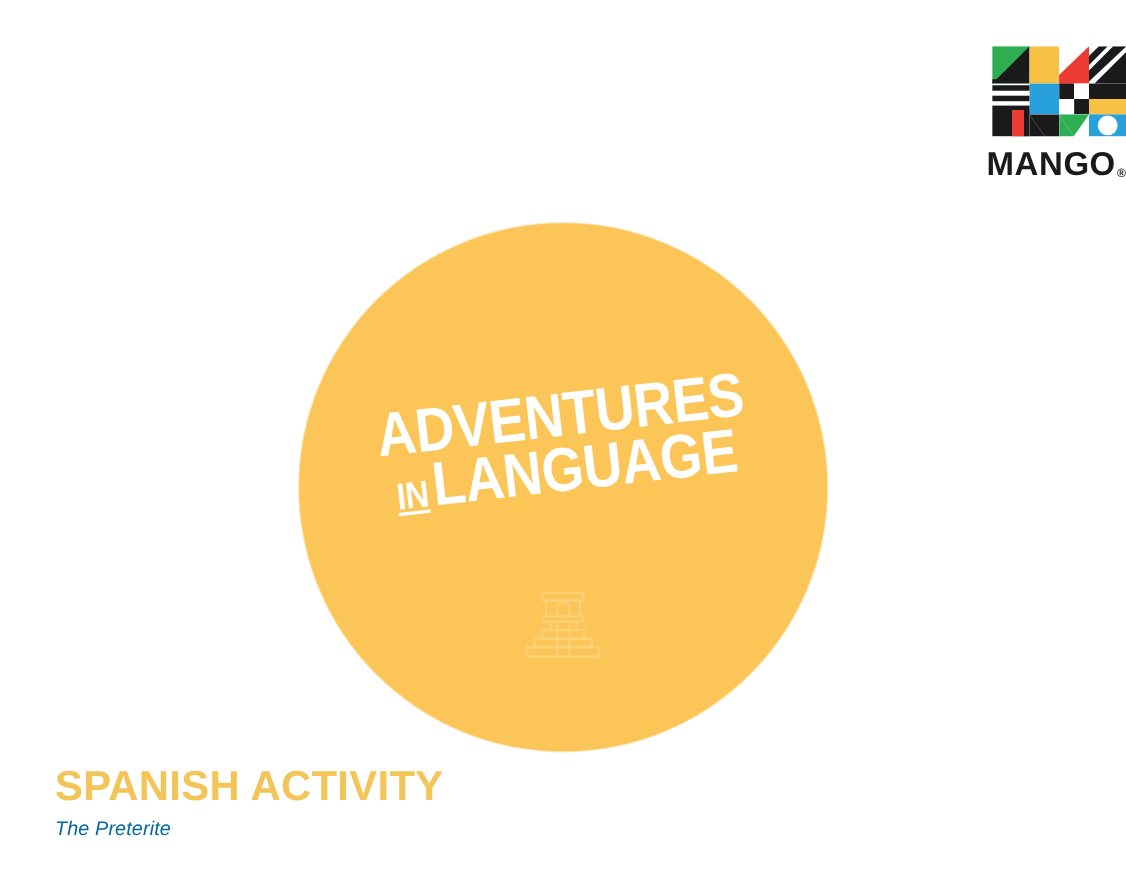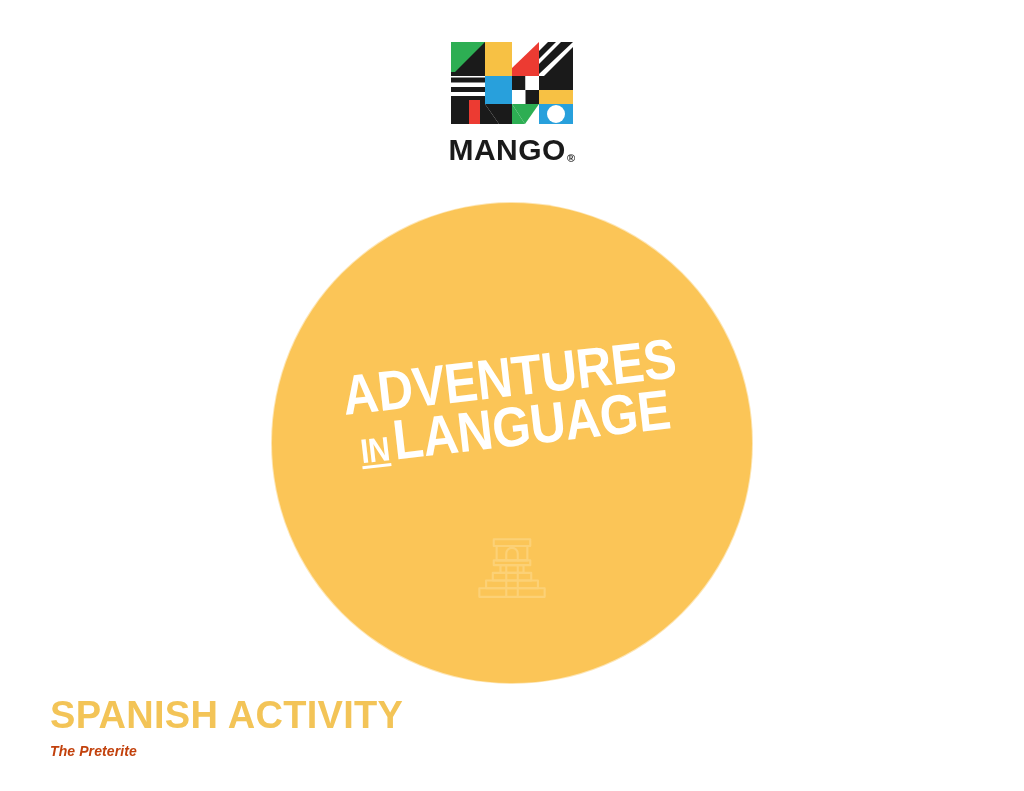--- a/index.html
+++ b/index.html
@@ -16,21 +16,21 @@
   }
 
   
   #brand-logo {
     position: absolute;
     left: 0;
     right: 0;
     top: 42px;
     display: flex;
     flex-direction: column;
-    align-items: center;
+    align-items: flex-end;
   }
   #logo-mark {
     width: 122px;
     height: 82px;
     display: block;
   }
   #logo-wordmark {
     margin-top: 11px;
     font-family: "Liberation Sans", sans-serif;
     font-weight: bold;
@@ -117,24 +117,24 @@
     font-family: "Liberation Sans", sans-serif;
     font-weight: bold;
     font-size: 38px;
     letter-spacing: 0.3px;
     color: #F3C457;
     line-height: 1.05;
     margin: 0;
   }
   #activity-subtitle {
     font-family: "Liberation Sans", sans-serif;
-    font-weight: bold;
+    font-weight: normal;
     font-style: italic;
-    font-size: 14px;
-    color: #c2410c;
+    font-size: 18px;
+    color: #0369a1;
     margin: 7px 0 0 0;
     letter-spacing: 0.1px;
   }
 </style>
 </head>
 <body>
 
 <div id="brand-logo">
 
   <svg id="logo-mark" viewBox="0 0 122 82">

